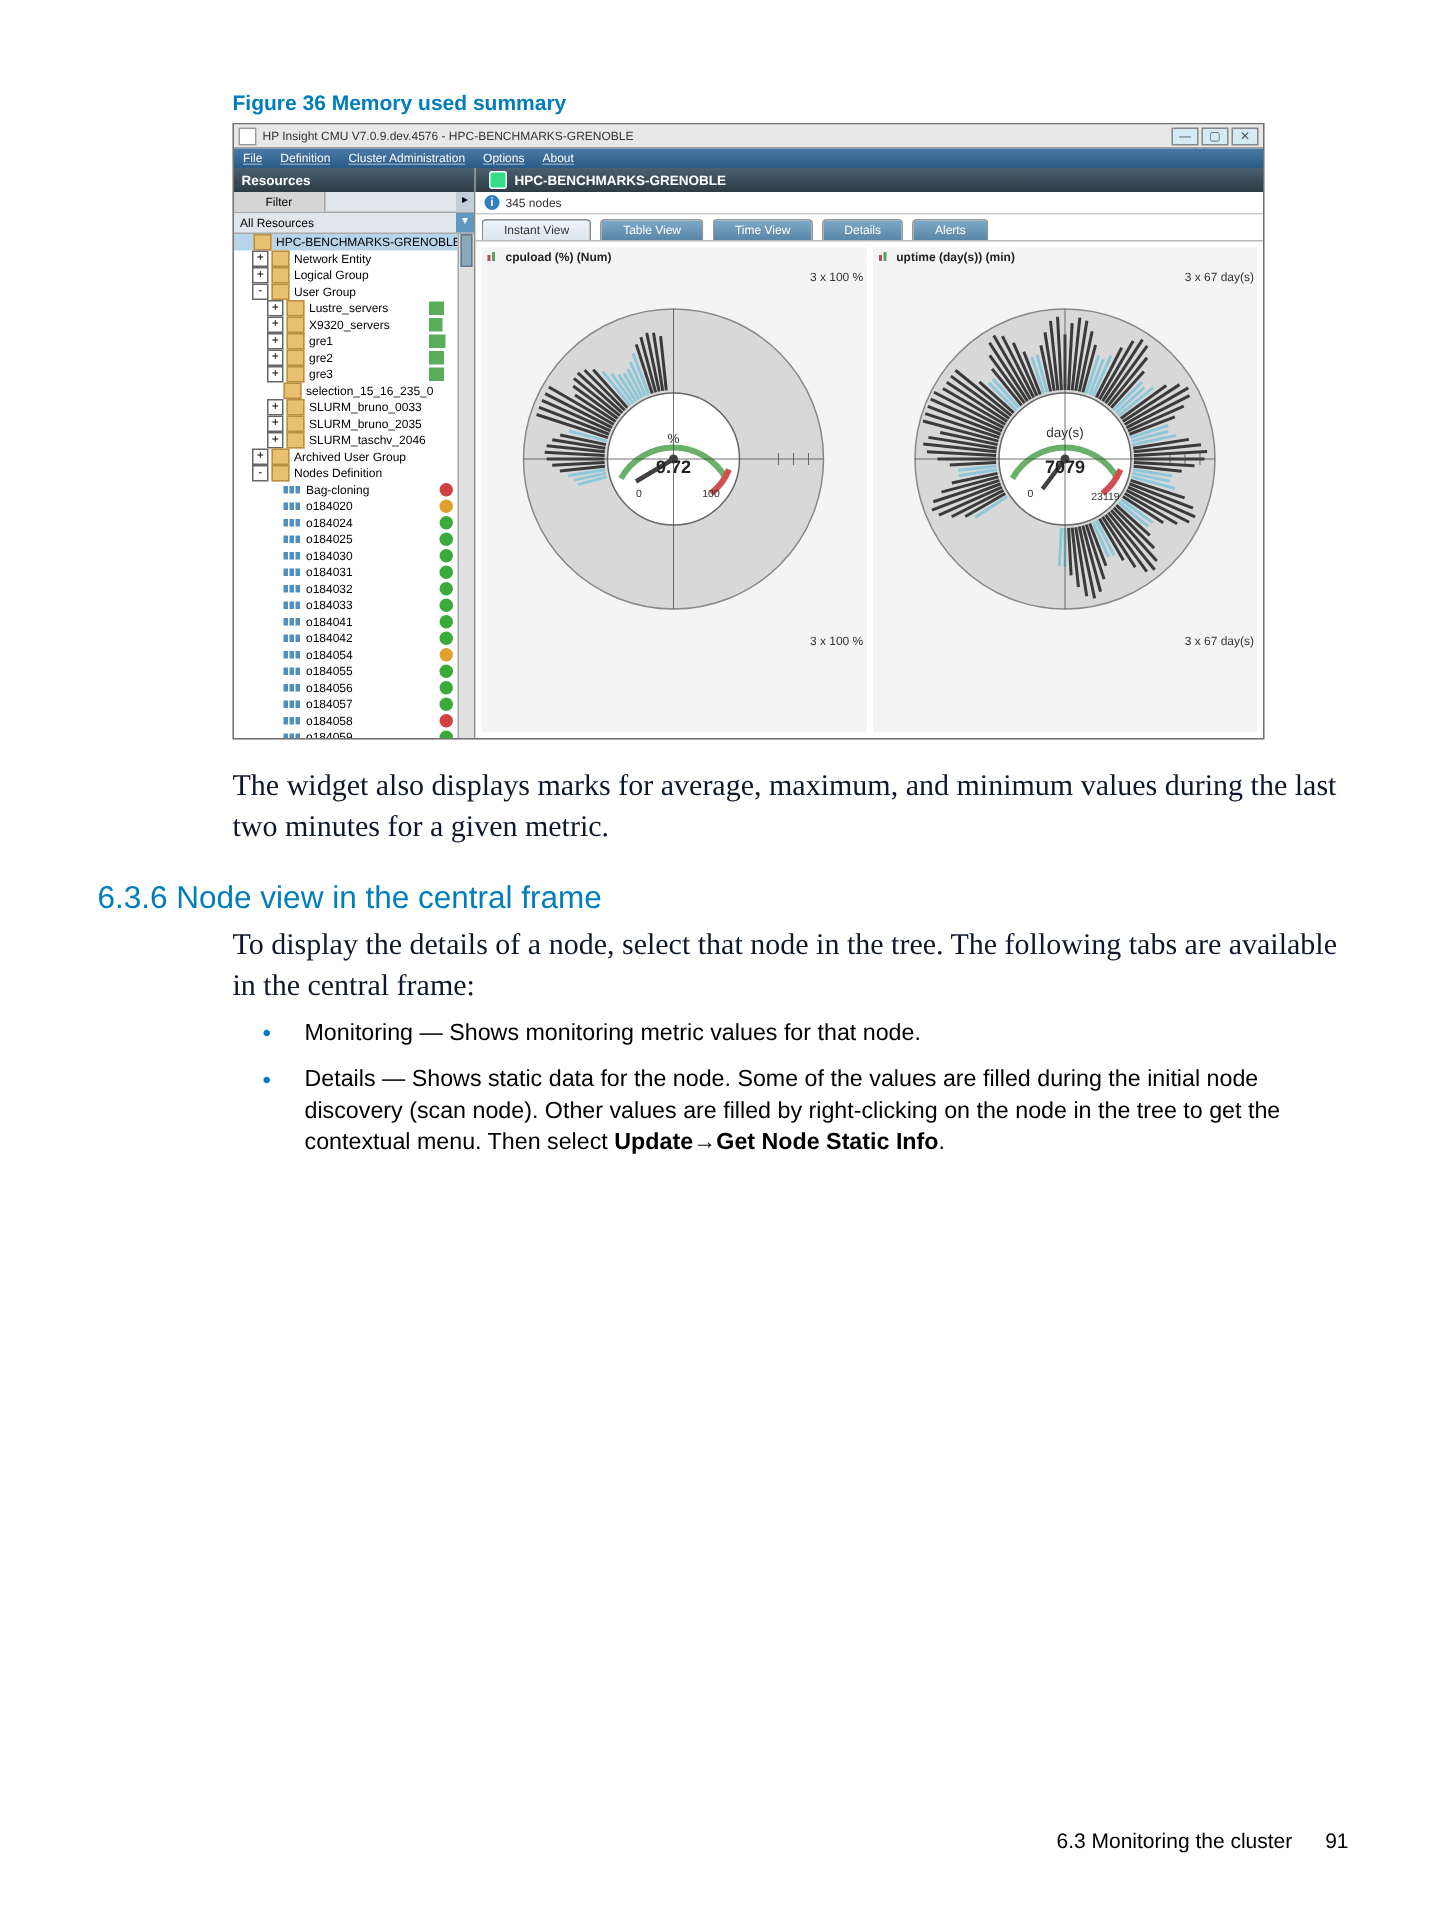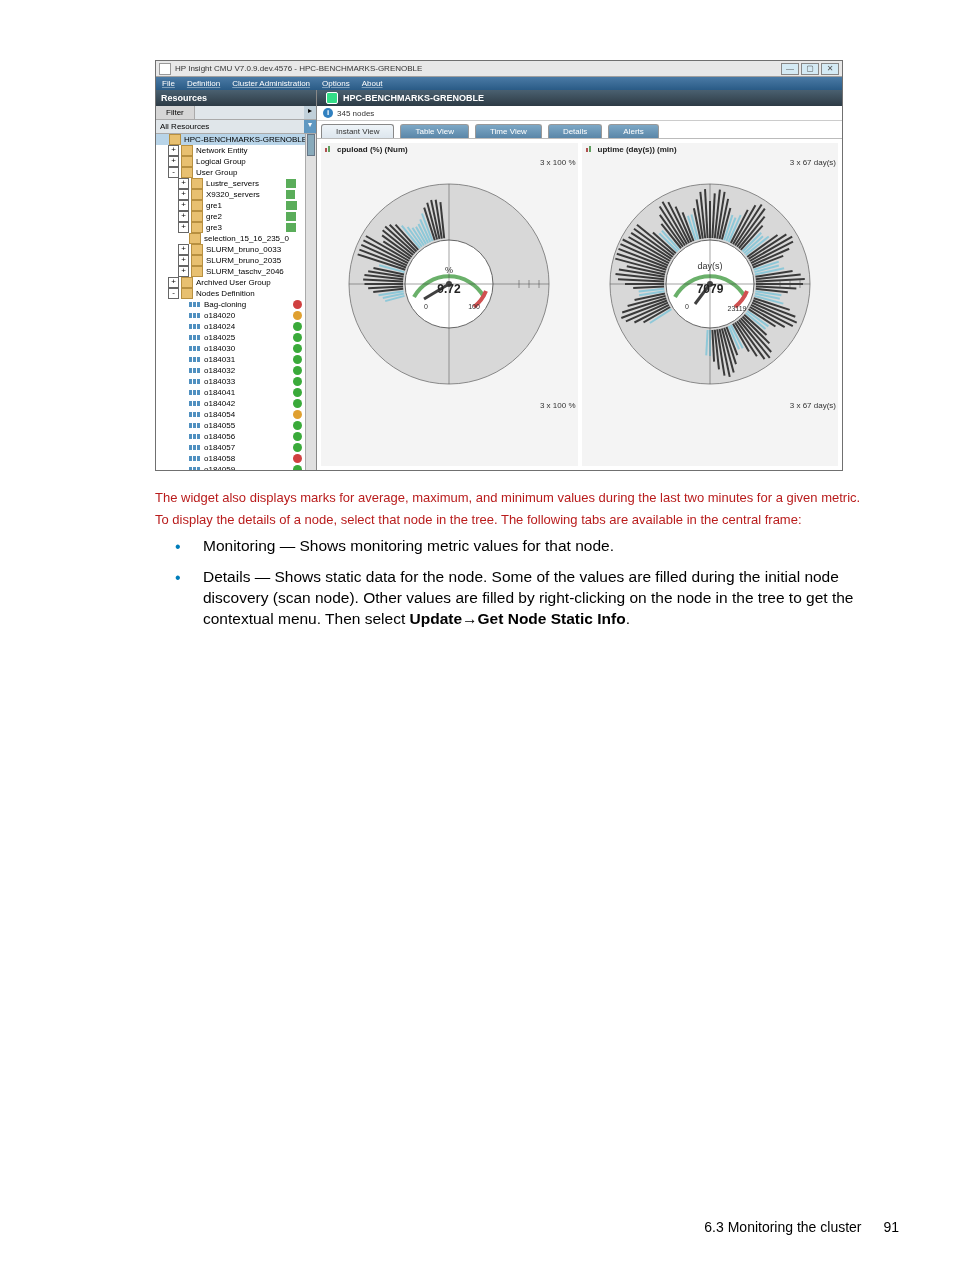--- a/index.html
+++ b/index.html
@@ -71,21 +71,21 @@
     color:#fff;
     padding:3px 5px;
     font-weight:bold;
     font-size:9px;
   }
   .sb-filter {
     display:flex;
     background:#e0e6ea;
     border-bottom:1px solid #aaa;
   }
-  .sb-filter .lbl { padding:2px 10px; border-right:1px solid #aaa; background:#d6d6d6;}
+  .sb-filter .lbl { padding:2px 21px; border-right:1px solid #aaa; background:#d6d6d6;}
   .sb-filter .val { flex:1; padding:2px 4px;}
   .sb-filter .btn { width:12px; background:#c0d0da; text-align:center;}
   .sb-allres {
     display:flex;
     background:#e0e6ea;
     border-bottom:1px solid #aaa;
   }
   .sb-allres .val { flex:1; padding:2px 4px;}
   .sb-allres .btn { width:12px; background:#6098c1; color:#fff; text-align:center;}
   .tree {
@@ -186,24 +186,25 @@
   }
   .gauge-panel .gp-title .bars { display:inline-block; width:10px; height:7px; margin-right:2px; position:relative;}
   .gauge-panel .gp-title .bars::before {content:""; position:absolute; left:0; bottom:0; width:2px; height:4px; background:#b05050;}
   .gauge-panel .gp-title .bars::after {content:""; position:absolute; left:3px; bottom:0; width:2px; height:6px; background:#60a060; box-shadow: 3px 0 0 2px transparent;}
   .gauge-scale { text-align:right; font-size:8px; color:#333; padding:2px;}
   .gauge-svg-wrap { display:flex; justify-content:center;}
   .inner-gauge-label { font-size:9px; fill:#333;}
   .inner-gauge-value { font-size:12px; font-weight:bold; fill:#222;}
   .inner-gauge-small { font-size:7px; fill:#333;}
   .bodytext {
-    font-size: 13px;
+    font-size: 20px;
     line-height: 1.35;
     margin: 18px 0 0 100px;
-    color: #b91c1c;
+    color: #0f172a;
+    font-family: Liberation Serif, serif;
   }
   .section-heading {
     font-size: 21px;
     color: #007dba;
     margin: 22px 0 6px 10px;
     font-weight: normal;
   }
   ul.doclist {
     margin: 8px 0 0 120px;
     padding: 0;
@@ -229,20 +230,21 @@
     right: 55px;
     font-size: 14px;
   }
   .footer .sect { margin-right: 18px;}
 </style>
 </head>
 <body>
 
 <div class="page">
 
+  <div class="figure-title">Figure 36 Memory used summary</div>
 
   <div class="screenshot">
     <div class="win-titlebar">
       <span class="logo"></span>
       <span class="title-text">HP Insight CMU V7.0.9.dev.4576 - HPC-BENCHMARKS-GRENOBLE</span>
       <span class="win-btn">—</span>
       <span class="win-btn">▢</span>
       <span class="win-btn">✕</span>
     </div>
     <div class="menubar" id="menubar">
@@ -698,20 +700,21 @@
             </div>
             <div class="gauge-scale">3 x 67 day(s)</div>
           </div>
         </div>
       </div>
     </div>
   </div>
 
   <p class="bodytext">The widget also displays marks for average, maximum, and minimum values during the last two minutes for a given metric.</p>
 
+  <h2 class="section-heading">6.3.6 Node view in the central frame</h2>
 
   <p class="bodytext" style="margin-top:4px;">To display the details of a node, select that node in the tree. The following tabs are available in the central frame:</p>
 
   <ul class="doclist">
     <li>Monitoring — Shows monitoring metric values for that node.</li>
     <li><span>Details — Shows static data for the node. Some of the values are filled during the initial node discovery (scan node). Other values are filled by right-clicking on the node in the tree to get the contextual menu. Then select </span><b>Update→Get Node Static Info</b>.</li>
   </ul>
 
   <div class="footer">
     <span class="sect">6.3 Monitoring the cluster</span>

